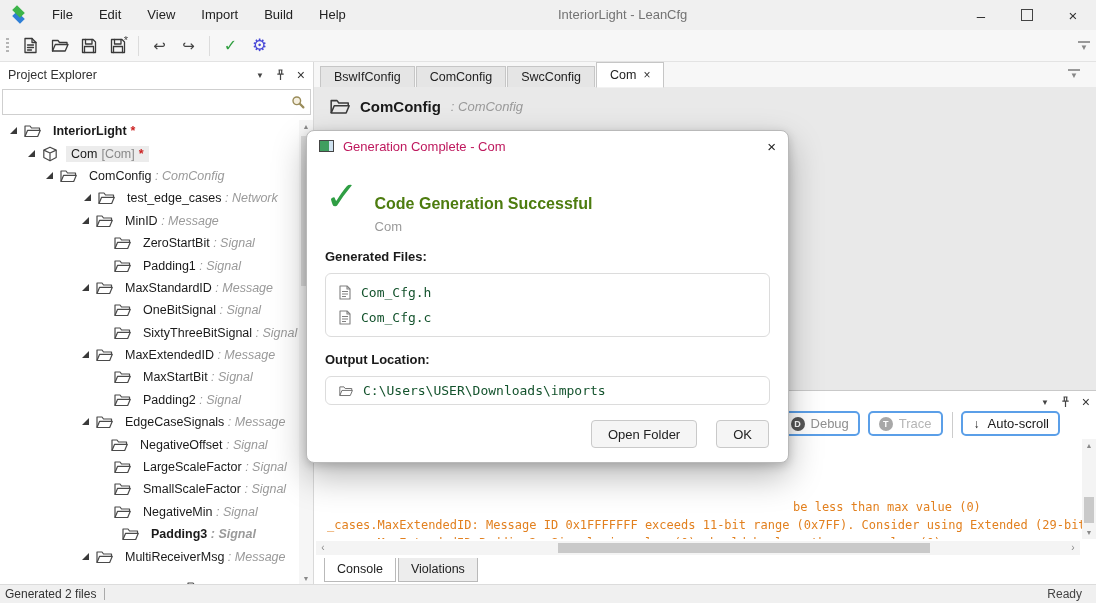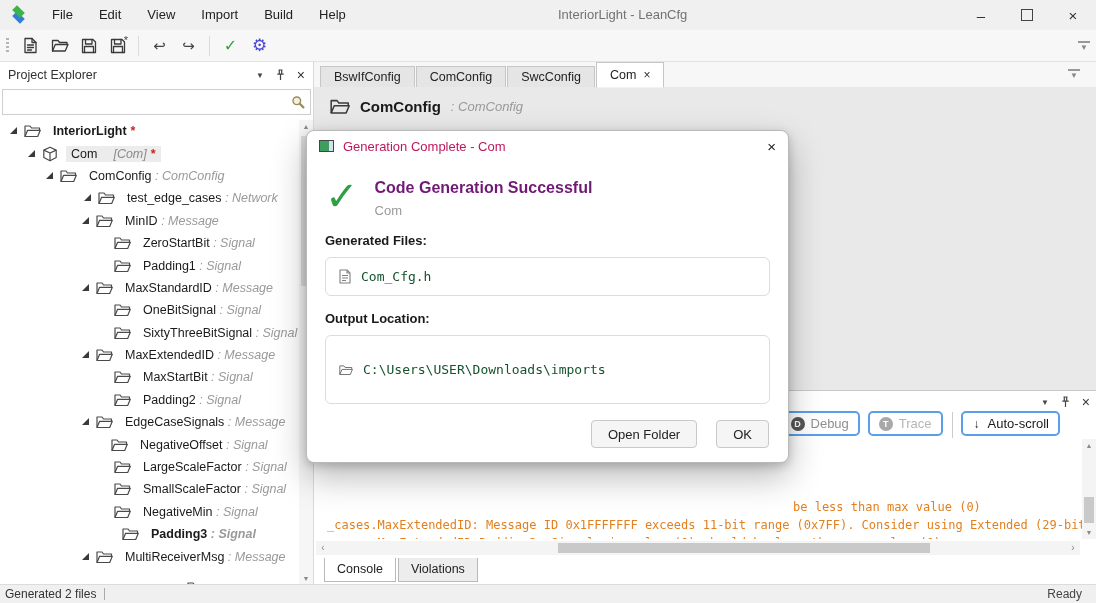--- a/index.html
+++ b/index.html
@@ -47,21 +47,21 @@
   .expander{width:12px;height:12px;margin-right:4px;flex:none;position:relative;visibility:hidden}
   .tree-row.expandable .expander{visibility:visible}
   .expander::before{content:"";position:absolute;left:2px;top:2px;border-left:7px solid transparent;border-bottom:7px solid #3a3a3a}
   .titem-icon{width:18px;height:16px;margin-right:6px;flex:none;display:flex;align-items:center}
   .titem-icon svg{display:none;stroke:#4a4a4a;fill:none;stroke-width:1.2;stroke-linejoin:round}
   .tree-row[data-icon="folder"] svg.svg-folder{display:block}
   .tree-row[data-icon="package"] svg.svg-package{display:block}
   .row-label-wrap{display:flex;align-items:center;padding:1px 5px}
   .tree-row.selected .row-label-wrap{background:#ececec}
   .tree-row.bold .tlabel{font-weight:bold}
-  .tbracket{font-style:italic;color:#8a8a8a;margin-left:16px}
+  .tbracket{color:#8a8a8a;margin-left:4px}
   .tbracket:empty{display:none}
   .tstar{color:#cc2222;margin-left:4px;font-weight:bold}
   .tstar:empty{display:none}
   .ttype{color:#9a9a9a;font-style:italic}
   .ttype:empty{display:none}
   .ttype::before{content:"\00a0: "}
   .tree-scroll{position:absolute;top:58px;right:0;width:14px;bottom:0;background:#f6f6f6}
   .ts-arrow{position:absolute;left:0;width:14px;text-align:center;font-size:7px;color:#8a8a8a}
   .ts-up{top:3px}.ts-down{bottom:3px}
   .ts-thumb{position:absolute;top:16px;left:2px;right:2px;height:150px;background:#dcdcdc}
@@ -119,27 +119,27 @@
   .dialog{position:absolute;left:306px;top:130px;width:483px;height:333px;background:#fff;border:1px solid #b9b9b9;border-radius:8px;
           box-shadow:0 14px 34px rgba(0,0,0,.28),0 3px 10px rgba(0,0,0,.18);z-index:50;display:flex;flex-direction:column;box-sizing:border-box}
   .dlg-title{height:30px;flex:none;display:flex;align-items:center;padding:0 12px;gap:9px}
   .dlg-icon{width:15px;height:12px;border:1.5px solid #444;display:flex;box-sizing:border-box}
   .dlg-icon i.l{flex:2;background:#3f9e5f}.dlg-icon i.r{flex:1;background:#cfe2f0}
   .dlg-title-text{font-size:13px;color:#be185d}
   .dlg-close{margin-left:auto;font-size:15px;color:#222}
   .dlg-body{flex:1;display:flex;flex-direction:column;padding:8px 18px 14px;min-height:0}
   .dlg-head-row{display:flex;gap:16px;align-items:flex-start;margin-top:6px}
   .dlg-check{font-size:40px;line-height:42px;color:#2f9e44;flex:none;font-weight:normal}
-  .dlg-heading{font-size:16px;font-weight:bold;color:#701a75;margin-top:4px}
+  .dlg-heading{font-size:16px;font-weight:bold;color:#4d7c0f;margin-top:20px}
   .dlg-sub{font-size:13px;color:#9a9a9a;margin-top:6px}
   .dlg-label{font-weight:bold;font-size:13px;margin-top:15px}
   .dlg-box{border:1px solid #dcdcdc;border-radius:6px;margin-top:9px;padding:11px 13px;display:flex;flex-direction:column;gap:10px;background:#fff}
   .file-row{display:flex;align-items:center;gap:10px;font-family:"DejaVu Sans Mono","Liberation Mono",monospace;font-size:13px;color:#14532d}
   .file-row svg{stroke:#808080;fill:none;stroke-width:1.1;stroke-linejoin:round;flex:none}
-  .path-box{padding:26px 13px}
+  .path-box{padding:6px 13px}
   .dlg-buttons{margin-top:auto;display:flex;justify-content:flex-end;gap:19px;padding-right:1px}
   .dlg-btn{height:28px;background:#f5f5f5;border:1px solid #c9c9c9;border-radius:4px;font:inherit;font-size:13px;color:#222;
            display:flex;align-items:center;justify-content:center;padding:0 16px;min-width:40px}
 </style>
 </head>
 <body>
 
 <div class="app">
 
   <div class="titlebar">
@@ -667,20 +667,28 @@
       <div class="dlg-box">
 
       <div class="file-row">
             <svg width="12" height="15" viewBox="0 0 12 15">
               <path d="M1 1 h7 l3 3 v10 H1 z"></path>
               <path d="M8 1 v3 h3"></path>
               <path d="M3 6.5 h6 M3 9 h6 M3 11.5 h4"></path>
             </svg>
             <span>Com_Cfg.h</span>
           </div>
+          <div class="file-row">
+            <svg width="12" height="15" viewBox="0 0 12 15">
+              <path d="M1 1 h7 l3 3 v10 H1 z"></path>
+              <path d="M8 1 v3 h3"></path>
+              <path d="M3 6.5 h6 M3 9 h6 M3 11.5 h4"></path>
+            </svg>
+            <span>Com_Cfg.c</span>
+          </div>
         </div>
       <div class="dlg-label">Output Location:</div>
       <div class="dlg-box path-box">
         <div class="file-row">
           <svg width="14" height="12" viewBox="0 0 17 14" style="stroke:#666">
               <path d="M1 12.5 V2 h5 l1.5 2 H15.5 v2"></path>
               <path d="M1 12.5 l2.6-6.2 H16.3 l-2.6 6.2 z"></path>
             </svg>
           <span>C:\Users\USER\Downloads\imports</span>
         </div>

